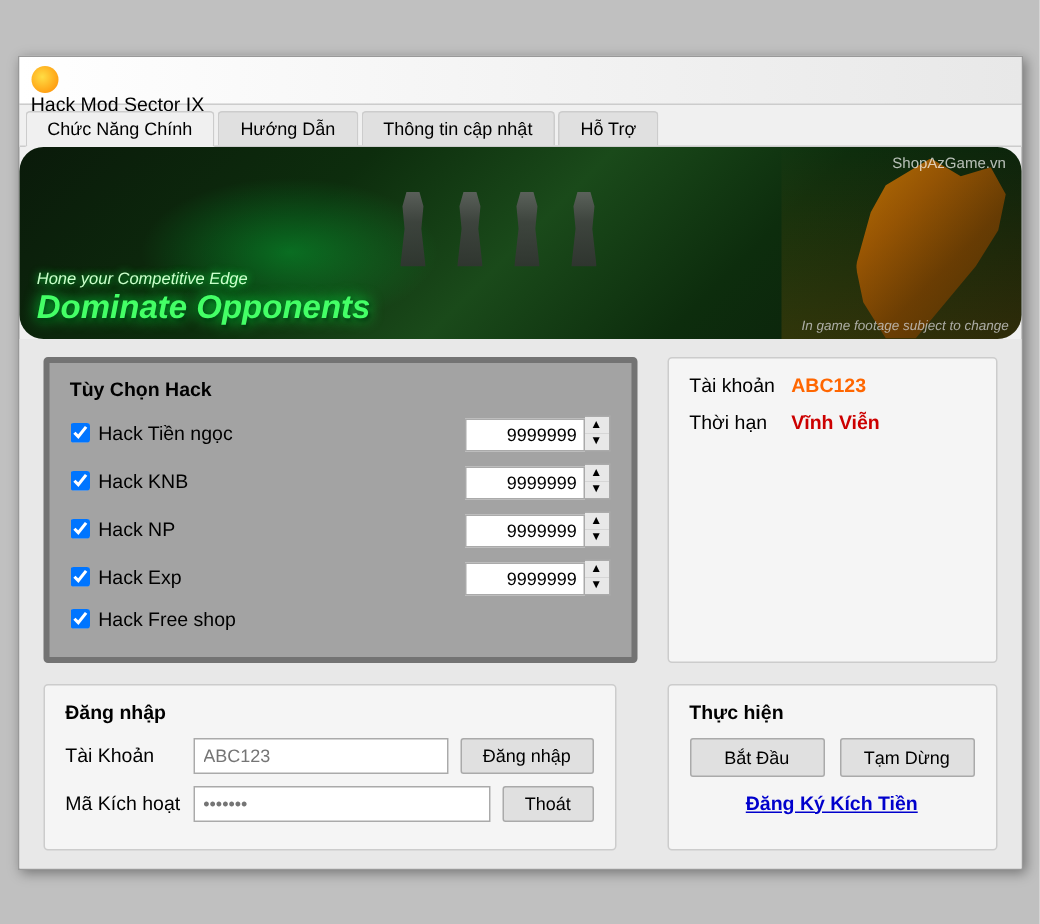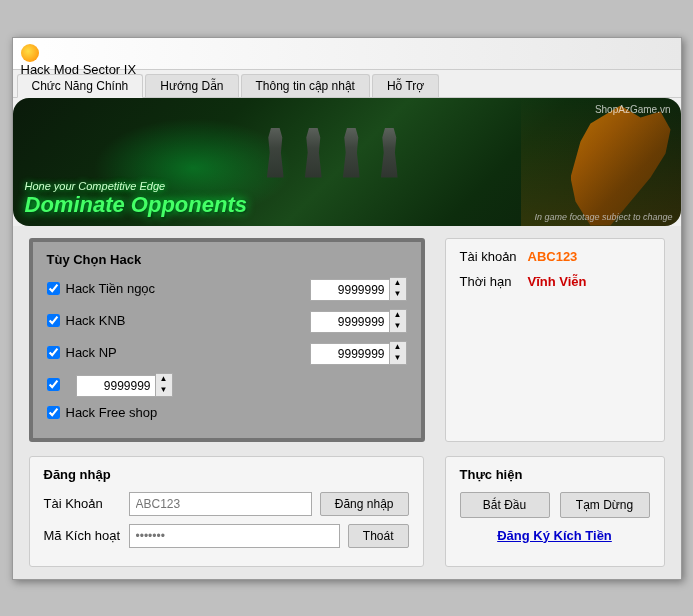--- a/index.html
+++ b/index.html
@@ -259,21 +259,21 @@
       align-items: center;
       margin-bottom: 10px;
       font-size: 13px;
     }
     .info-label { color: #000; margin-right: 8px; width: 60px; }
     .info-value-orange { color: #ff6600; font-weight: bold; }
     .info-value-red { color: #cc0000; font-weight: bold; }
 
     .bottom-row {
       display: flex;
-      gap: 21px;
+      gap: 34px;
       margin-top: 14px;
     }
 
     .login-section {
       flex: 1;
       background: #f5f5f5;
       border: 1px solid #ccc;
       border-radius: 3px;
       padding: 10px 14px;
     }
@@ -415,20 +415,21 @@
             <input type="text" value="9999999" style="">
             <div class="spinbox-btns">
               <button>▲</button>
               <button>▼</button>
             </div>
           </div>
         </div>
 
         <div class="hack-row">
           <input type="checkbox" checked="" style="">
+          <label>Hack Exp</label>
           <div class="spinbox">
             <input type="text" value="9999999" style="">
             <div class="spinbox-btns">
               <button>▲</button>
               <button>▼</button>
             </div>
           </div>
         </div>
 
         <div class="hack-row">

